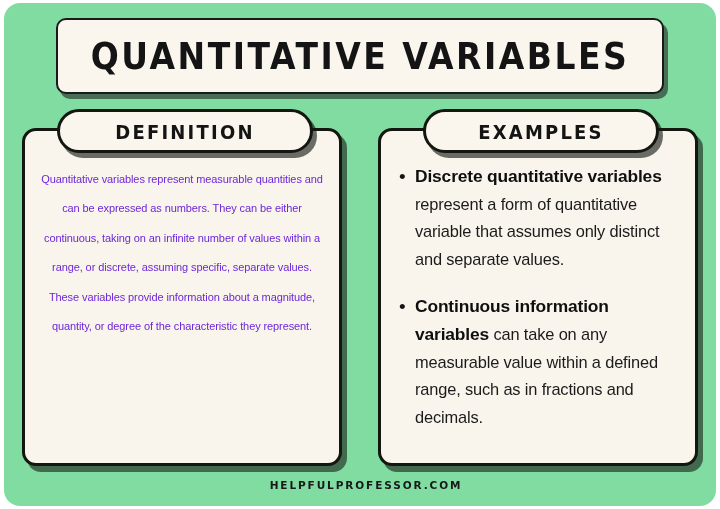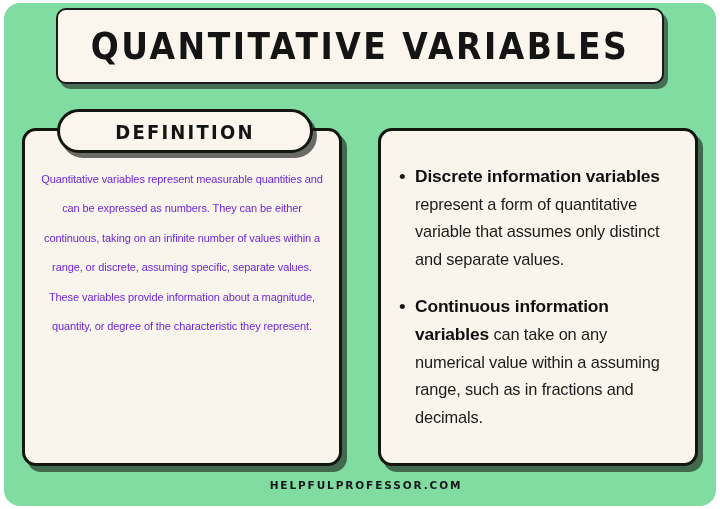--- a/index.html
+++ b/index.html
@@ -27,21 +27,21 @@
     width: 712px;
     height: 503px;
     background: #81DCA2;
     border-radius: 16px;
   }
 
   
   .title-banner {
     position: absolute;
     left: 56px;
-    top: 8px;
+    top: 18px;
     width: 608px;
     height: 76px;
     background: #FAF6EE;
     border: 2px solid #1a1a1a;
     border-radius: 10px;
     box-shadow: 4px 5px 0 rgba(20,20,20,0.55);
     display: flex;
     align-items: center;
     justify-content: center;
   }
@@ -188,34 +188,37 @@
   </div>
 
   <div class="card left">
     <div class="pill left-pill">
       <span class="pill-text">DEFINITION</span>
     </div>
     <div class="definition-body">Quantitative variables represent measurable quantities and can be expressed as numbers. They can be either continuous, taking on an infinite number of values within a range, or discrete, assuming specific, separate values. These variables provide information about a magnitude, quantity, or degree of the characteristic they represent.</div>
   </div>
 
   <div class="card right">
+    <div class="pill right-pill">
+      <span class="pill-text">EXAMPLES</span>
+    </div>
 
     <div class="examples-body">
 
       <div class="bullet-row">
         <span class="bullet-dot">•</span>
         <div class="bullet-content">
-          <span class="bullet-lead">Discrete information variables</span><span> represent a form of quantitative variable that assumes only distinct and separate values.</span>
+          <span class="bullet-lead">Discrete quantitative variables</span><span> represent a form of quantitative variable that assumes only distinct and separate values.</span>
         </div>
       </div>
 
       <div class="bullet-row">
         <span class="bullet-dot">•</span>
         <div class="bullet-content">
-          <span class="bullet-lead">Continuous information variables</span><span> can take on any numerical value within a assuming range, such as in fractions and decimals.</span>
+          <span class="bullet-lead">Continuous information variables</span><span> can take on any measurable value within a defined range, such as in fractions and decimals.</span>
         </div>
       </div>
 
     </div>
   </div>
 
   <div class="footer">HELPFULPROFESSOR.COM</div>
 
 </div>
 

